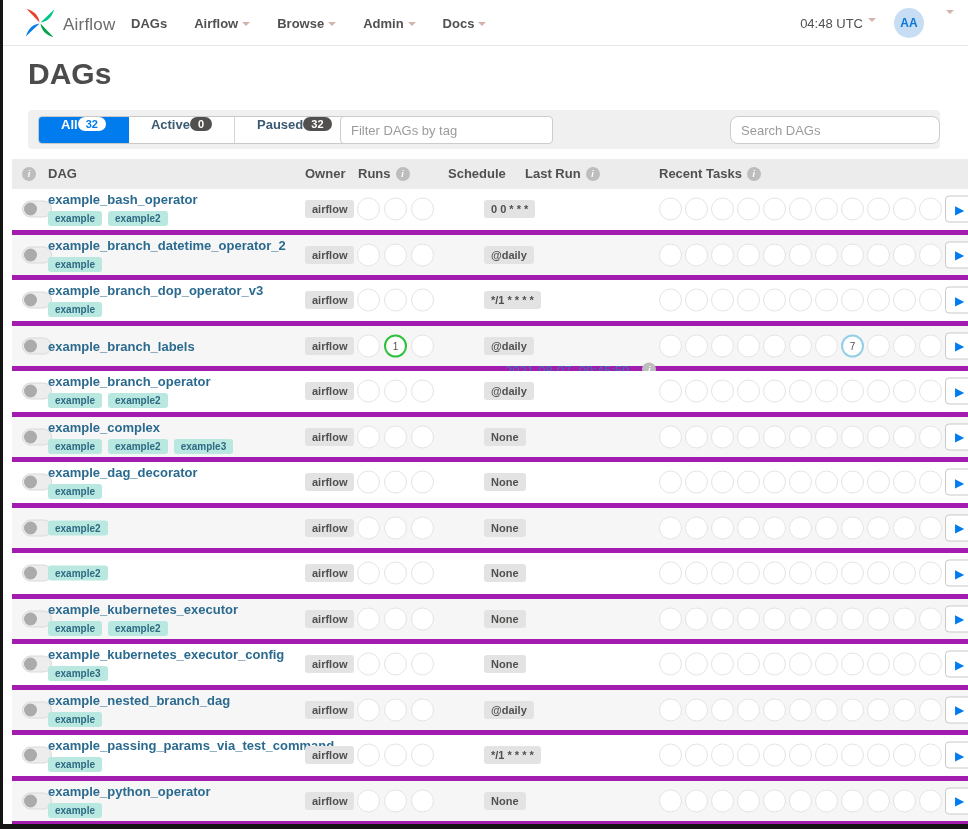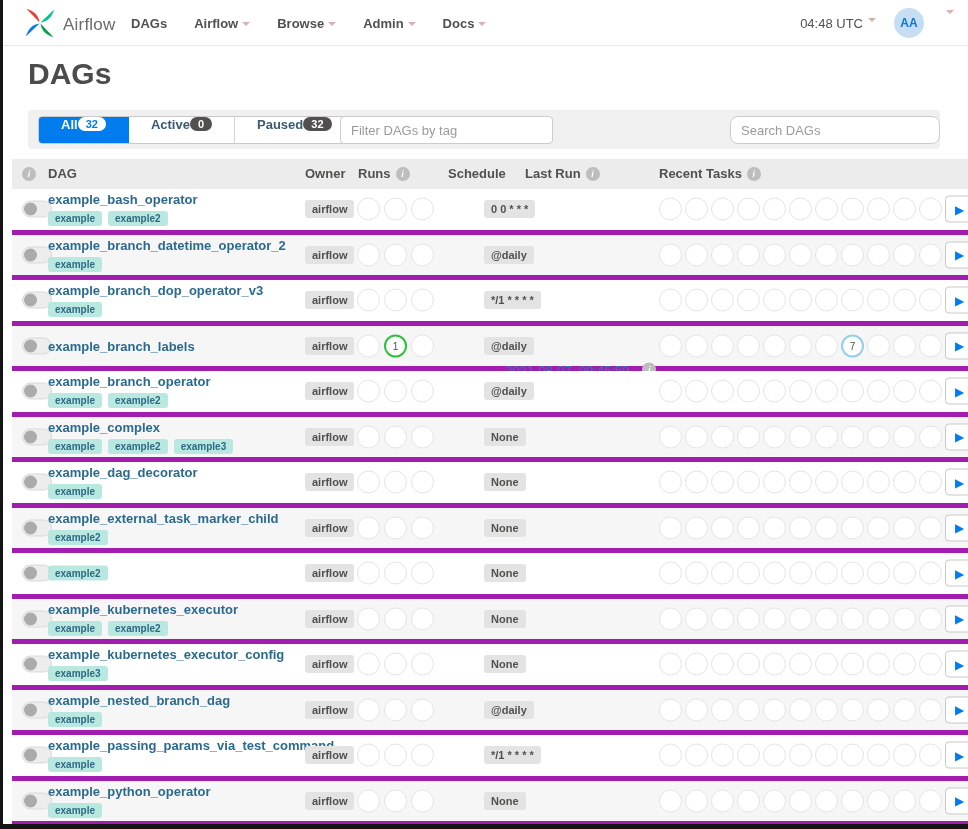--- a/index.html
+++ b/index.html
@@ -418,21 +418,20 @@
     <span class="action-btn">
           <span class="play-glyph">▶</span>
         </span>
   </div>
 
   <div class="row striped">
     <span class="toggle">
           <span class="knob"></span>
         </span>
     <span class="name-block">
-      <span class="dag-name">example_external_task_marker_child</span>
       <span class="tag-row">
             <span class="tag-pill">example2</span>
           </span>
     </span>
     <span class="badge-gray owner-badge">airflow</span>
     <span class="circles runs-circles">
           <span class="circle"></span>
           <span class="circle"></span>
           <span class="circle"></span>
         </span>

